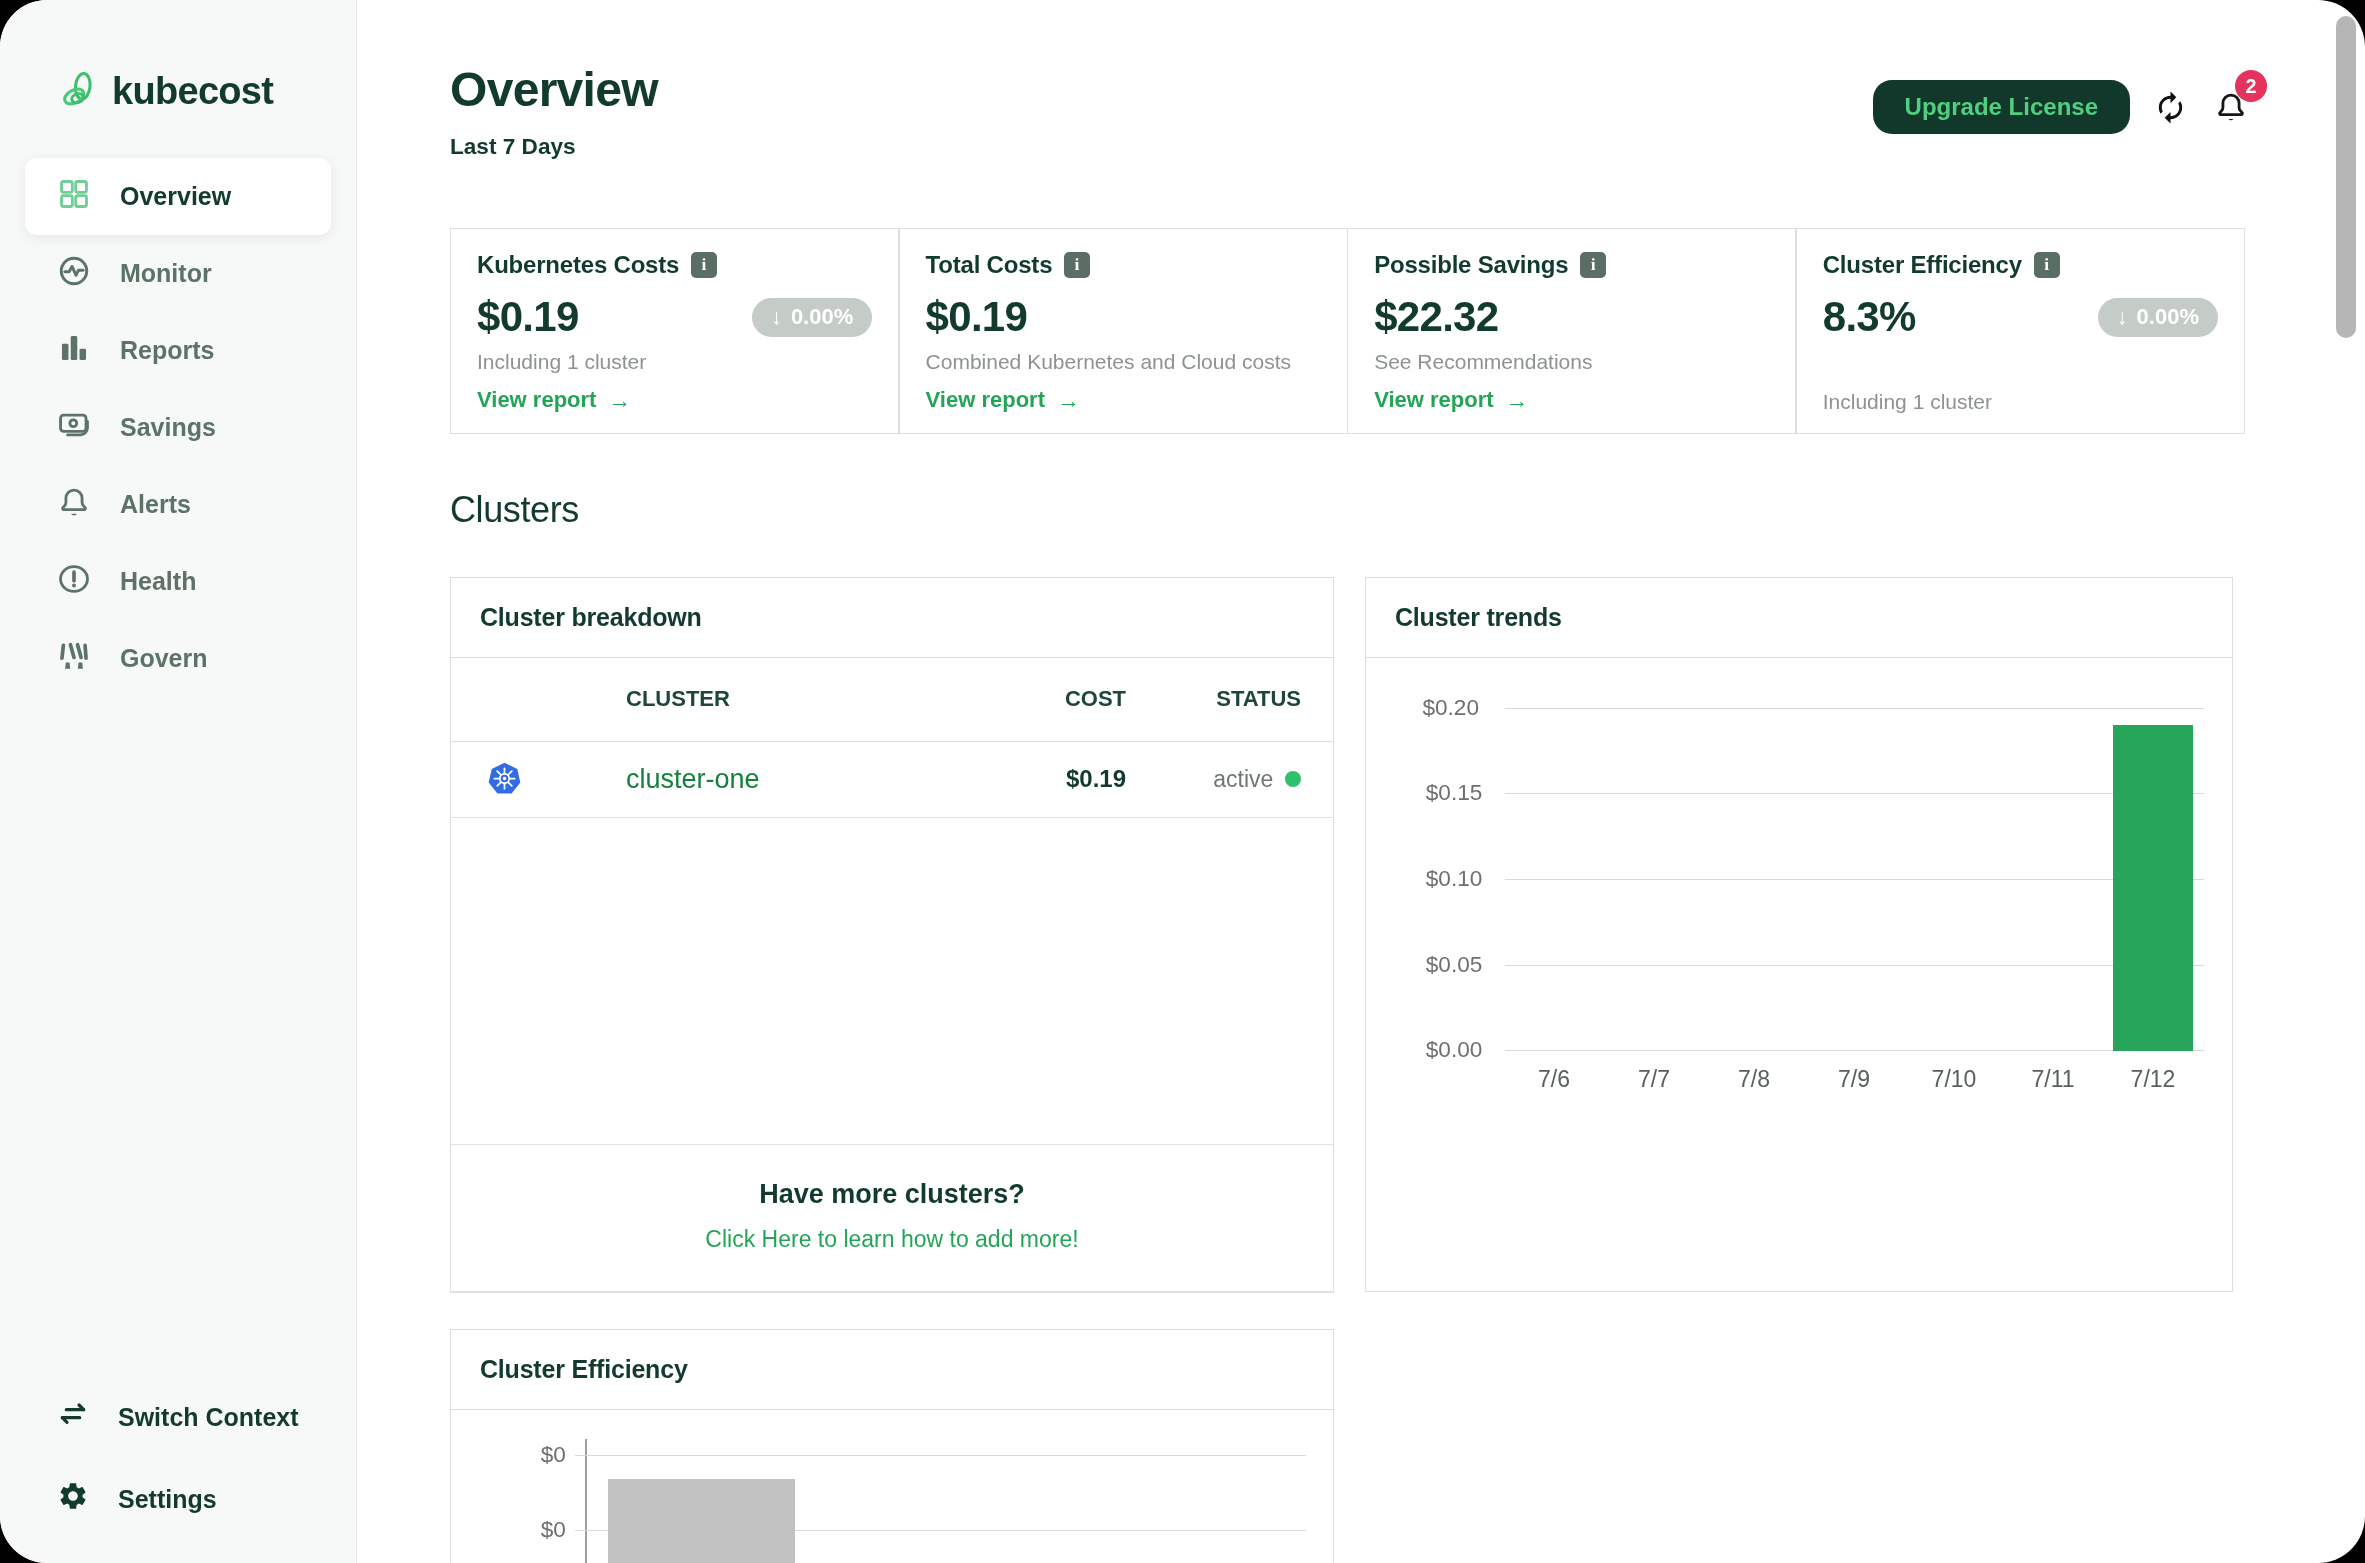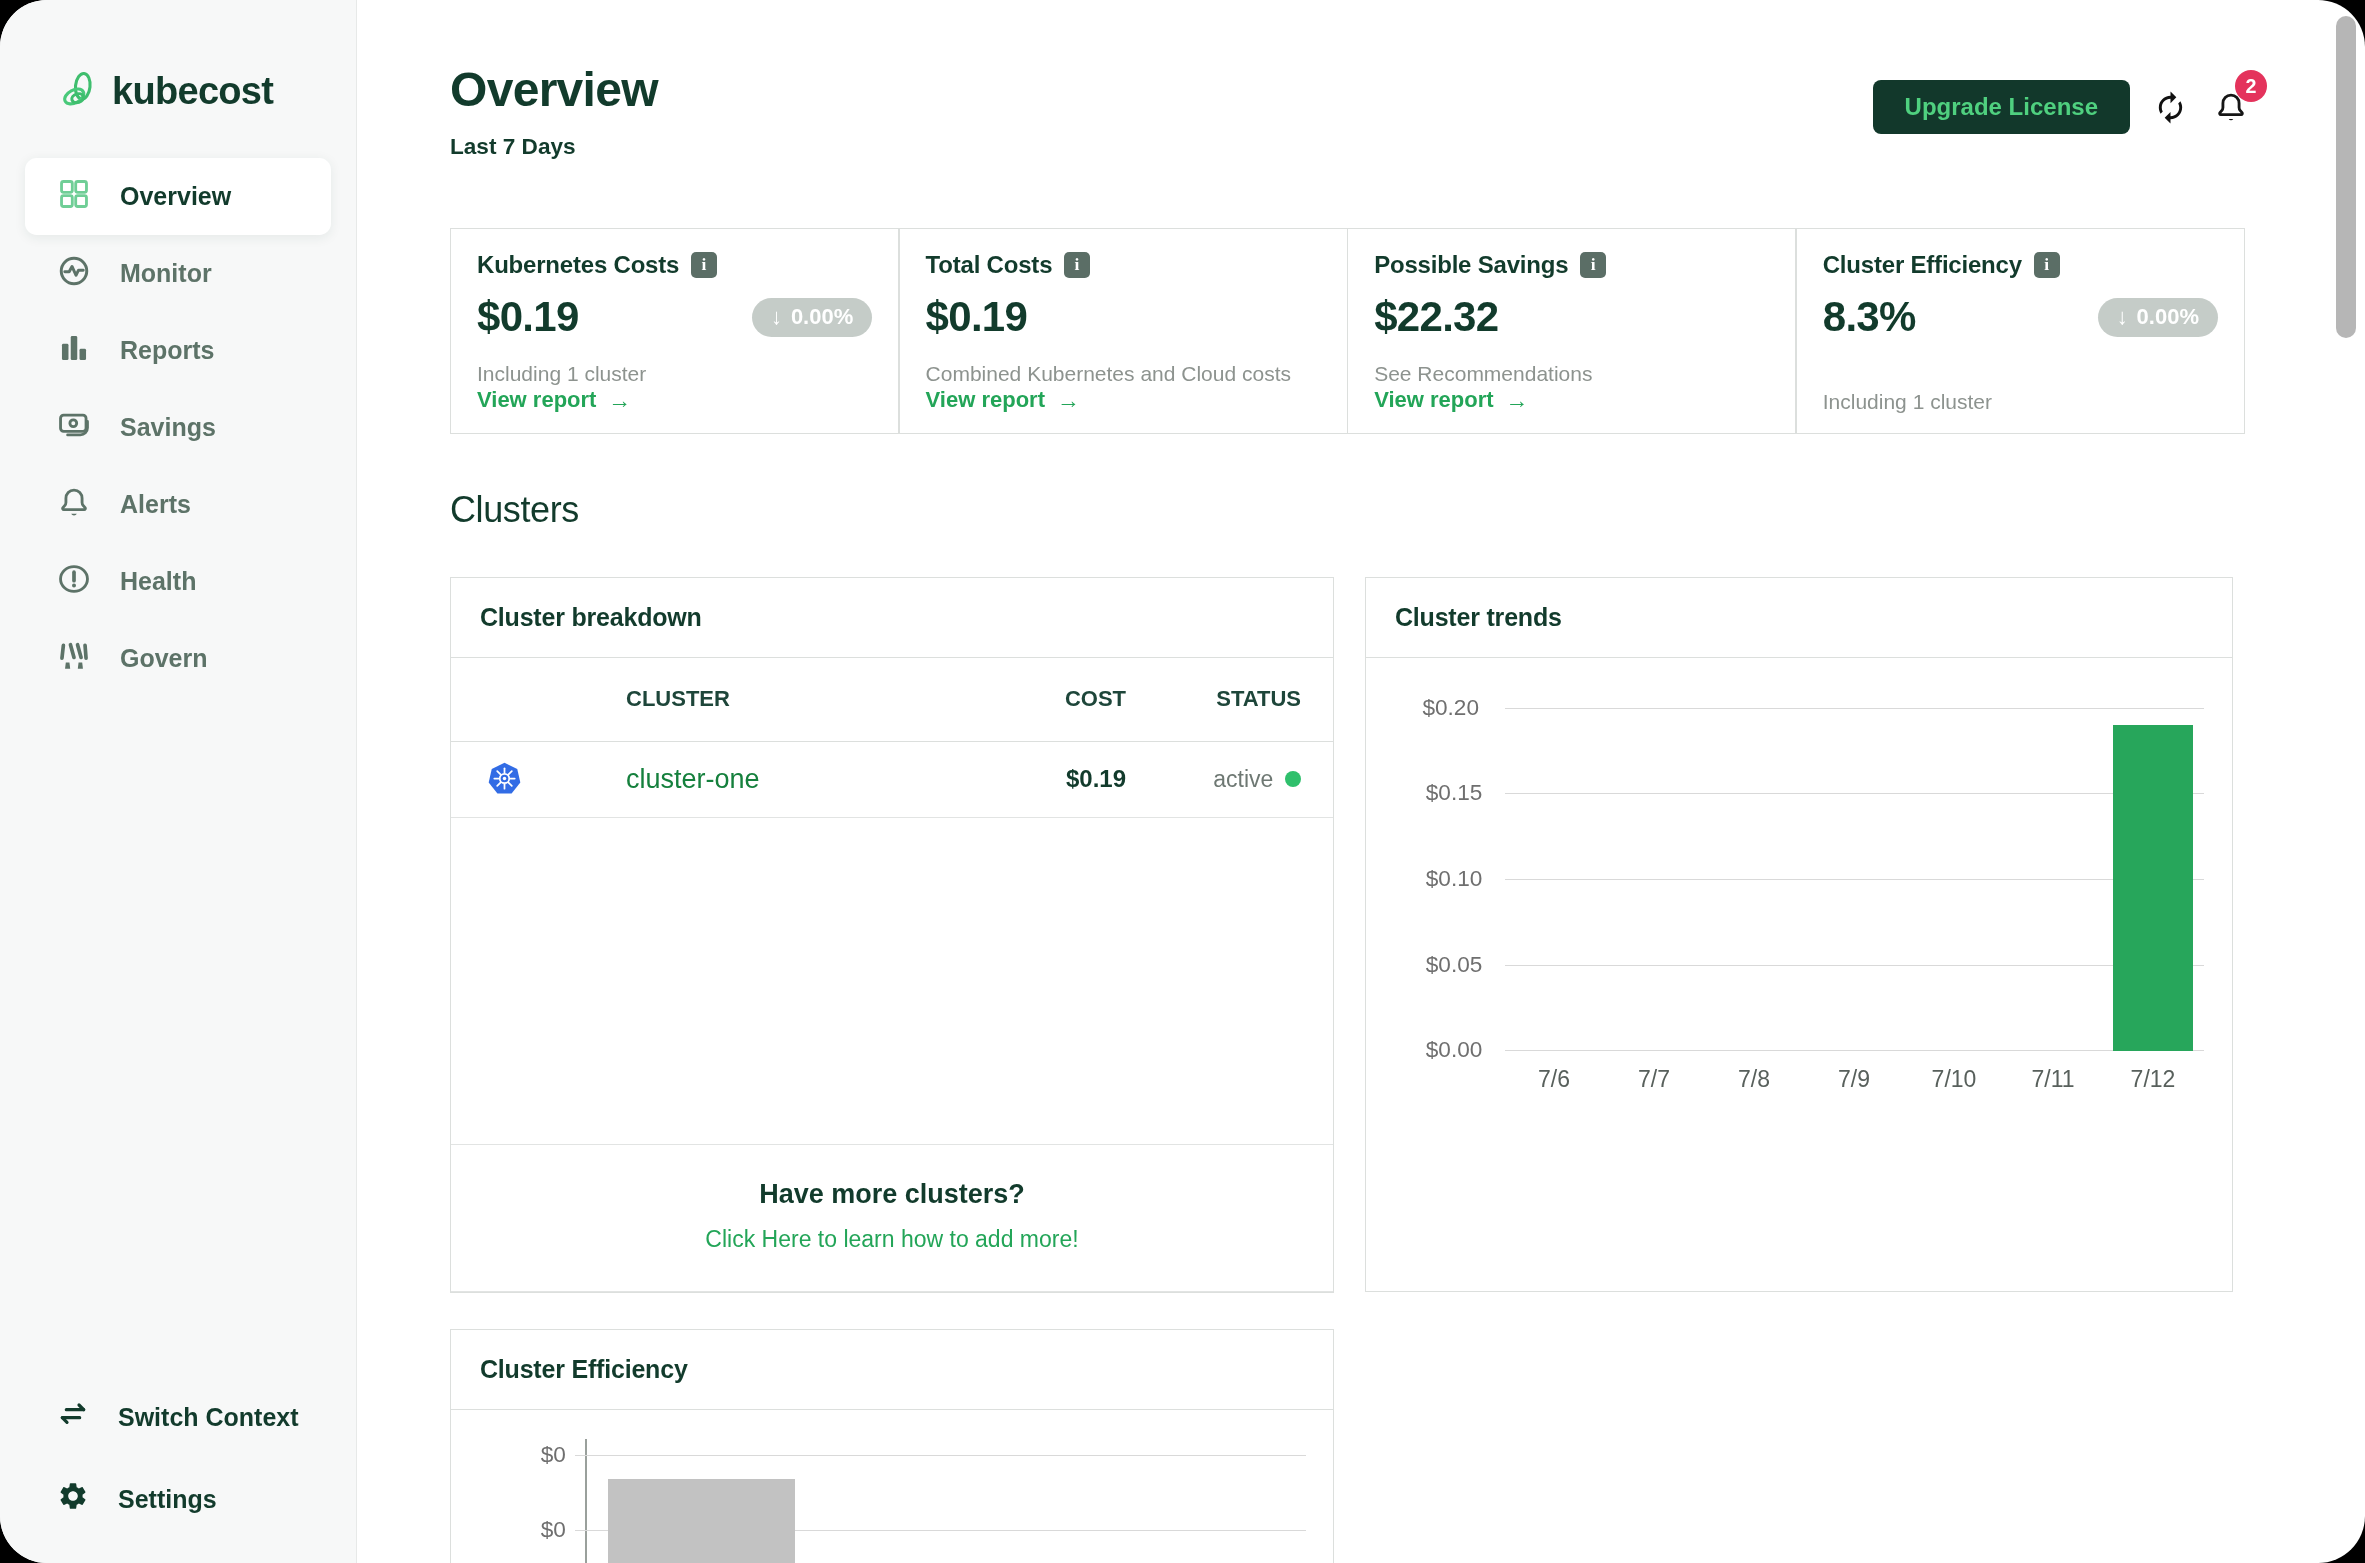--- a/index.html
+++ b/index.html
@@ -38,21 +38,21 @@
   .nav-item svg{flex-shrink:0;}
   .sidebar-footer{position:absolute;left:25px;right:25px;bottom:32px;display:flex;flex-direction:column;gap:17.5px;}
   .sidebar-footer .nav-item{height:64px;color:var(--ink);}
 
   
   .main{flex:1;padding-left:93px;position:relative;}
   .page-header{display:flex;align-items:flex-start;padding:64px 117px 0 0;}
   .page-title{font-size:48px;font-weight:700;color:var(--ink);line-height:51px;letter-spacing:-0.7px;}
   .page-subtitle{margin-top:17.5px;font-size:22.6px;font-weight:700;color:var(--ink);line-height:28px;}
   .header-controls{margin-left:auto;display:flex;align-items:center;margin-top:16px;}
-  .upgrade-btn{height:54px;padding:0 32px;border:none;border-radius:8px;background:var(--upgrade-bg);
+  .upgrade-btn{height:54px;padding:0 32px;border:none;border-radius:19px;background:var(--upgrade-bg);
     color:var(--upgrade-text);font-size:24px;font-weight:700;cursor:pointer;font-family:inherit;}
   .icon-btn{background:none;border:none;padding:0;margin-left:23px;cursor:pointer;line-height:0;}
   .bell-wrap{position:relative;margin-left:26px;cursor:pointer;line-height:0;}
   .bell-badge{position:absolute;top:-20.4px;right:-19px;width:32px;height:32px;border-radius:50%;
     background:var(--badge-red);color:#fff;font-size:19.7px;font-weight:700;display:flex;align-items:center;justify-content:center;}
 
   
   .stats{display:flex;margin-top:67px;width:1795px;}
   .stat-card{flex:1;border:0.7px solid var(--border);margin-left:-0.7px;height:206px;background:#fff;
     padding:22px 26px 19px;display:flex;flex-direction:column;}
@@ -60,21 +60,21 @@
   .stat-title-row{display:flex;align-items:center;gap:11.7px;}
   .stat-title{font-size:24px;font-weight:700;color:var(--ink);letter-spacing:-0.2px;}
   .info-chip{width:26px;height:26px;border-radius:5.1px;background:var(--info-chip);color:#fff;
     font-size:17.5px;font-weight:700;display:flex;align-items:center;justify-content:center;cursor:pointer;
     font-family:"Liberation Serif","DejaVu Serif",serif;}
   .stat-value-row{display:flex;align-items:center;justify-content:space-between;margin-top:14.6px;}
   .stat-value{font-size:42px;font-weight:700;color:var(--ink);letter-spacing:-0.7px;}
   .trend-pill{height:39px;padding:0 19px;border-radius:20.4px;background:var(--pill-gray);color:#fff;
     font-size:22px;font-weight:700;display:flex;align-items:center;gap:8.8px;}
   .stat-sub{margin-top:auto;font-size:21px;color:var(--gray-text);}
-  .stat-link{margin-top:1px;font-size:22px;font-weight:700;color:var(--accent);display:flex;align-items:center;gap:11.7px;cursor:pointer;}
+  .stat-link{margin-top:13px;font-size:22px;font-weight:700;color:var(--accent);display:flex;align-items:center;gap:11.7px;cursor:pointer;}
   .stat-link .arr{font-weight:400;font-size:23px;}
 
   
   .section-heading{margin-top:55px;font-size:36px;font-weight:400;color:var(--ink);line-height:41px;letter-spacing:-0.4px;}
   .cluster-row{display:flex;gap:31px;margin-top:47px;align-items:flex-start;}
   .panel{border:0.7px solid var(--border);background:#fff;}
   .panel-header{padding:25px 29px;font-size:25px;font-weight:700;color:var(--ink);line-height:29px;
     border-bottom:0.7px solid var(--border);letter-spacing:-0.2px;}
 
   .breakdown{width:884px;height:716px;display:flex;flex-direction:column;}

